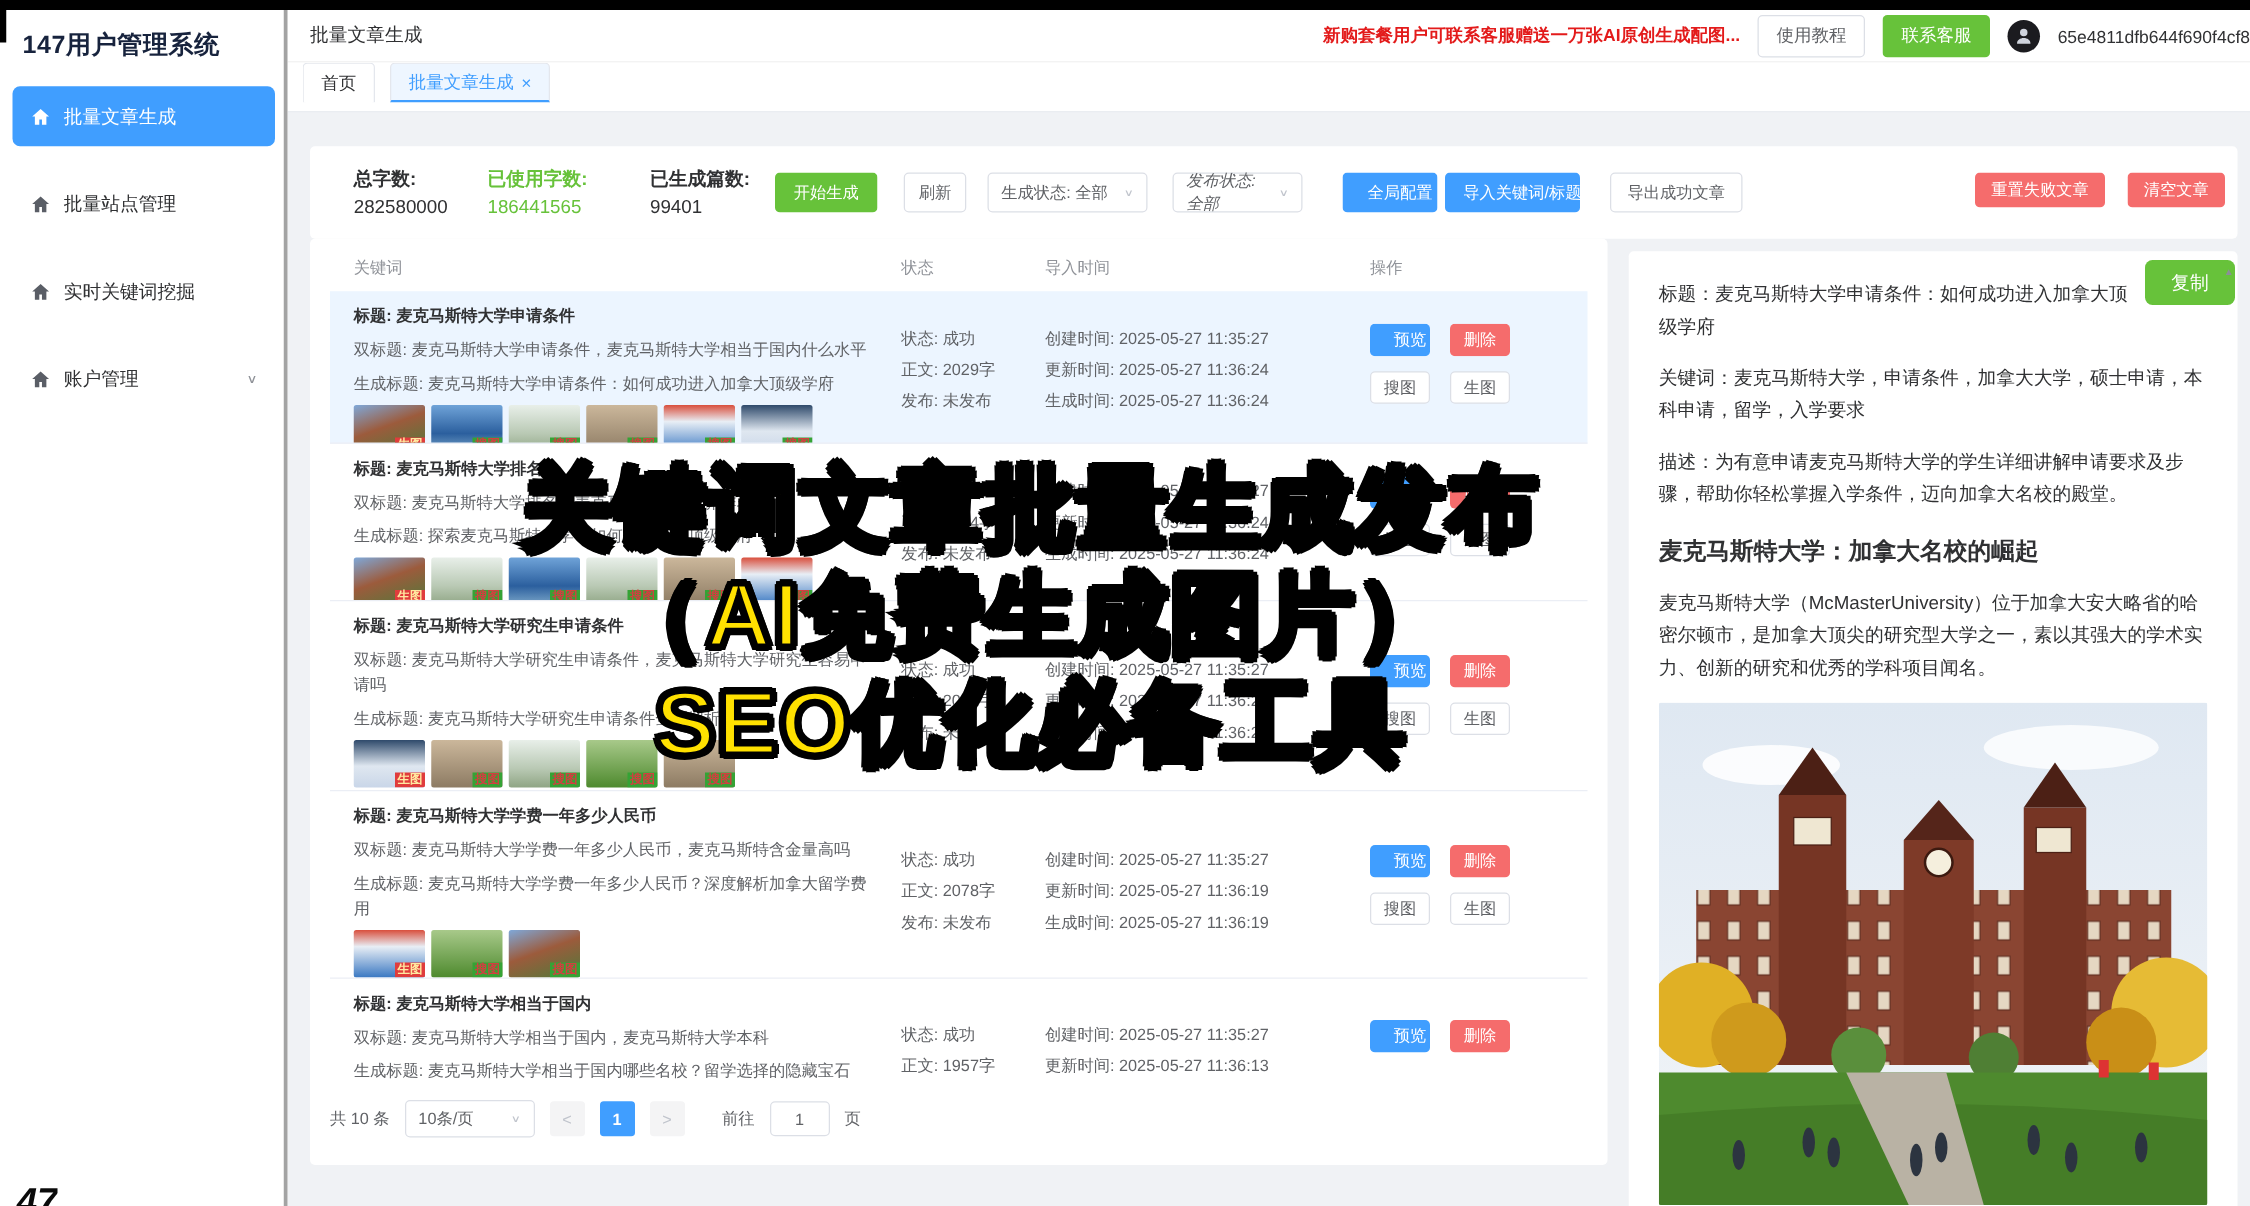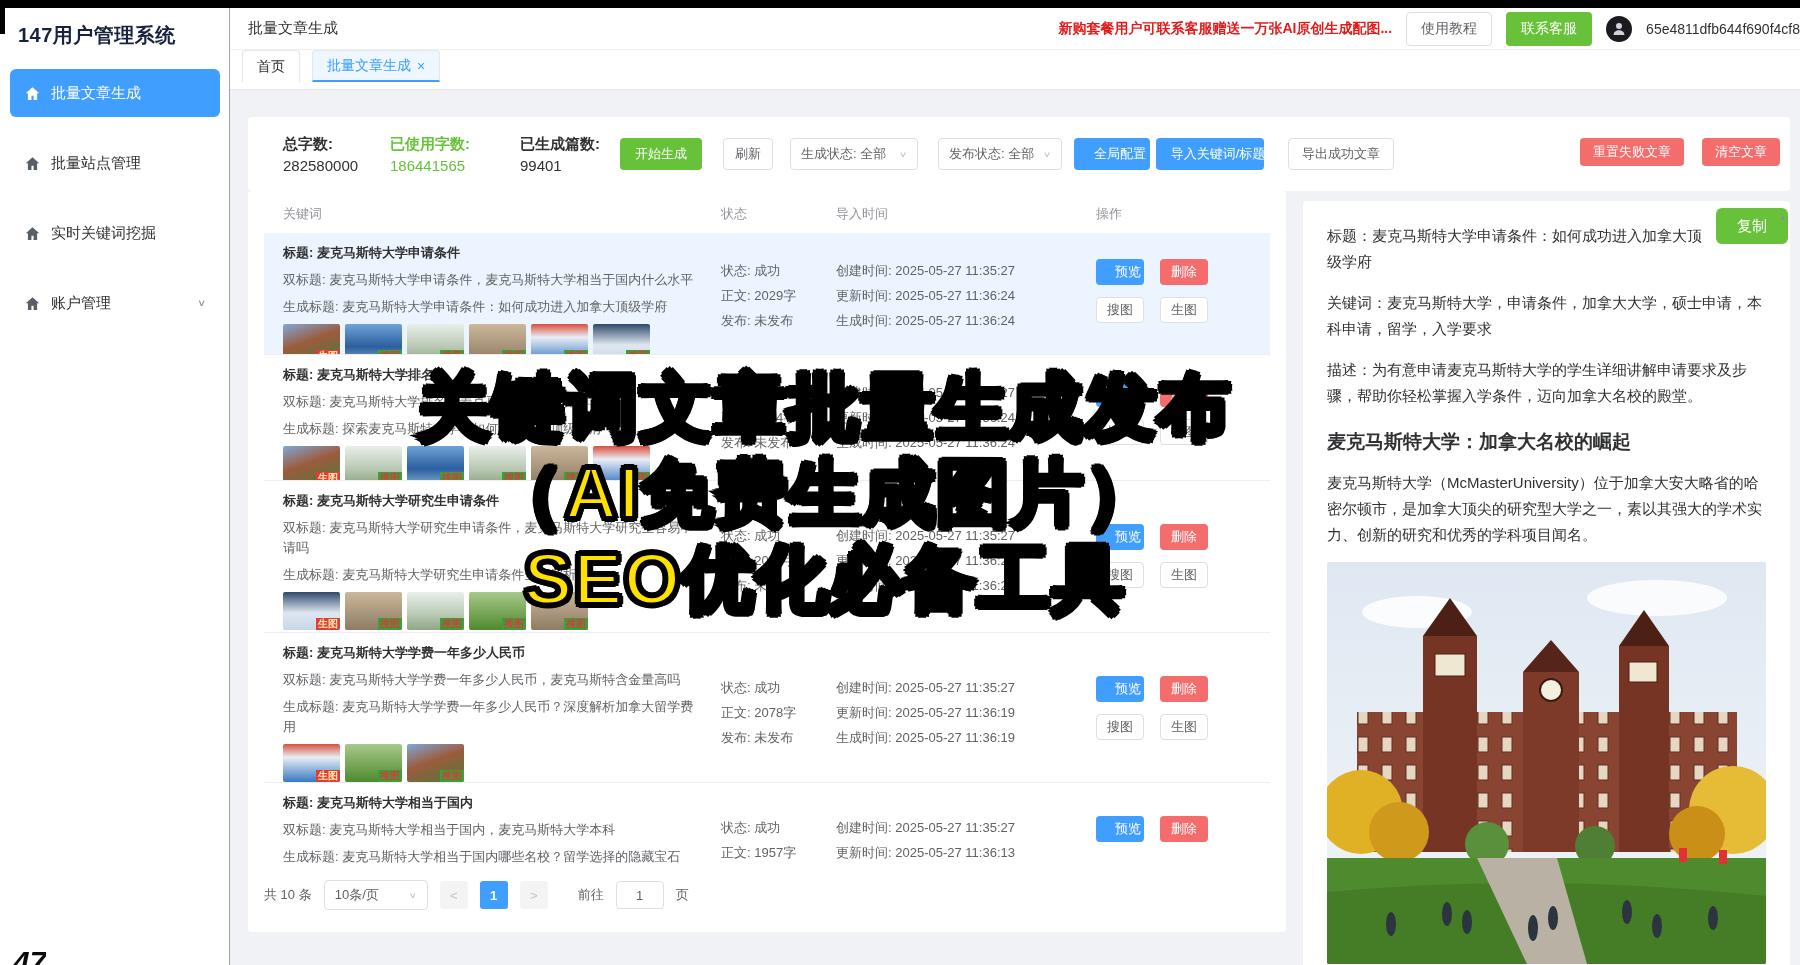--- a/index.html
+++ b/index.html
@@ -5,21 +5,21 @@
   * { margin:0; padding:0; box-sizing:border-box; }
   html,body { width:1800px; height:965px; overflow:hidden; }
   body { font-family:"Liberation Sans","DejaVu Sans",sans-serif; background:#f0f2f5; position:relative; color:#303133; }
   .frame { position:absolute; inset:0; overflow:hidden; }
 
   
   .strip-top { position:absolute; left:0; top:0; width:1800px; height:8px; background:#000; z-index:60; }
   .strip-corner { position:absolute; left:0; top:8px; width:5px; height:26px; background:#000; z-index:60; }
 
   
-  .sidebar { position:absolute; left:0; top:8px; width:230px; height:957px; background:#fff; border-right:1px solid #a3a3a3; z-index:5; }
+  .sidebar { position:absolute; left:0; top:8px; width:230px; height:957px; background:#fff; border-right:3px solid #a3a3a3; z-index:5; }
   .logo { padding:14px 0 0 18px; font-size:20px; font-weight:bold; color:#17233d; letter-spacing:.5px; }
   .side-item { position:absolute; left:10px; width:210px; height:48px; display:flex; align-items:center; gap:10px; padding:0 14px; font-size:15px; color:#303133; border-radius:6px; cursor:pointer; }
   .side-item svg { width:17px; height:17px; flex:0 0 auto; }
   .side-item.active { background:#409eff; color:#fff; }
   .side-item .chev { margin-left:auto; color:#909399; font-size:12px; transform:scaleY(.8); }
 
   
   .header { position:absolute; left:230px; top:8px; width:1570px; height:42px; background:#fff; border-bottom:1px solid #f0f0f0; display:flex; align-items:center; padding:0 0 0 18px; z-index:4; }
   .page-title { font-size:15px; color:#303133; }
   .header-right { margin-left:auto; display:flex; align-items:center; gap:14px; padding-right:0; }
@@ -177,21 +177,21 @@
     <div class="stat" style="left:272px;">
       <div>已生成篇数:</div>
       <div class="val">99401</div>
     </div>
     <button class="btn btn-success tl-btn" style="left:372px; width:82px;">开始生成</button>
     <button class="btn btn-plain tl-btn" style="left:475px; width:50px;">刷新</button>
     <div class="select-box" style="left:542px; width:128px;">
       <span>生成状态: 全部</span>
         <span class="arr">∨</span>
     </div>
-    <div class="select-box" style="left:690px; width:124px;">
+    <div class="select-box" style="left:690px; width:104px;font-style:italic;">
       <span>发布状态: 全部</span>
         <span class="arr">∨</span>
     </div>
     <button class="btn btn-primary tl-btn" style="left:826px; width:76px;">全局配置</button>
     <button class="btn btn-primary tl-btn" style="left:908px; width:108px;">导入关键词/标题</button>
     <button class="btn btn-plain tl-btn" style="left:1040px; width:106px;">导出成功文章</button>
     <button class="btn btn-danger red-btn" style="right:106px;">重置失败文章</button>
     <button class="btn btn-danger red-btn" style="right:10px;">清空文章</button>
   </section>
 

